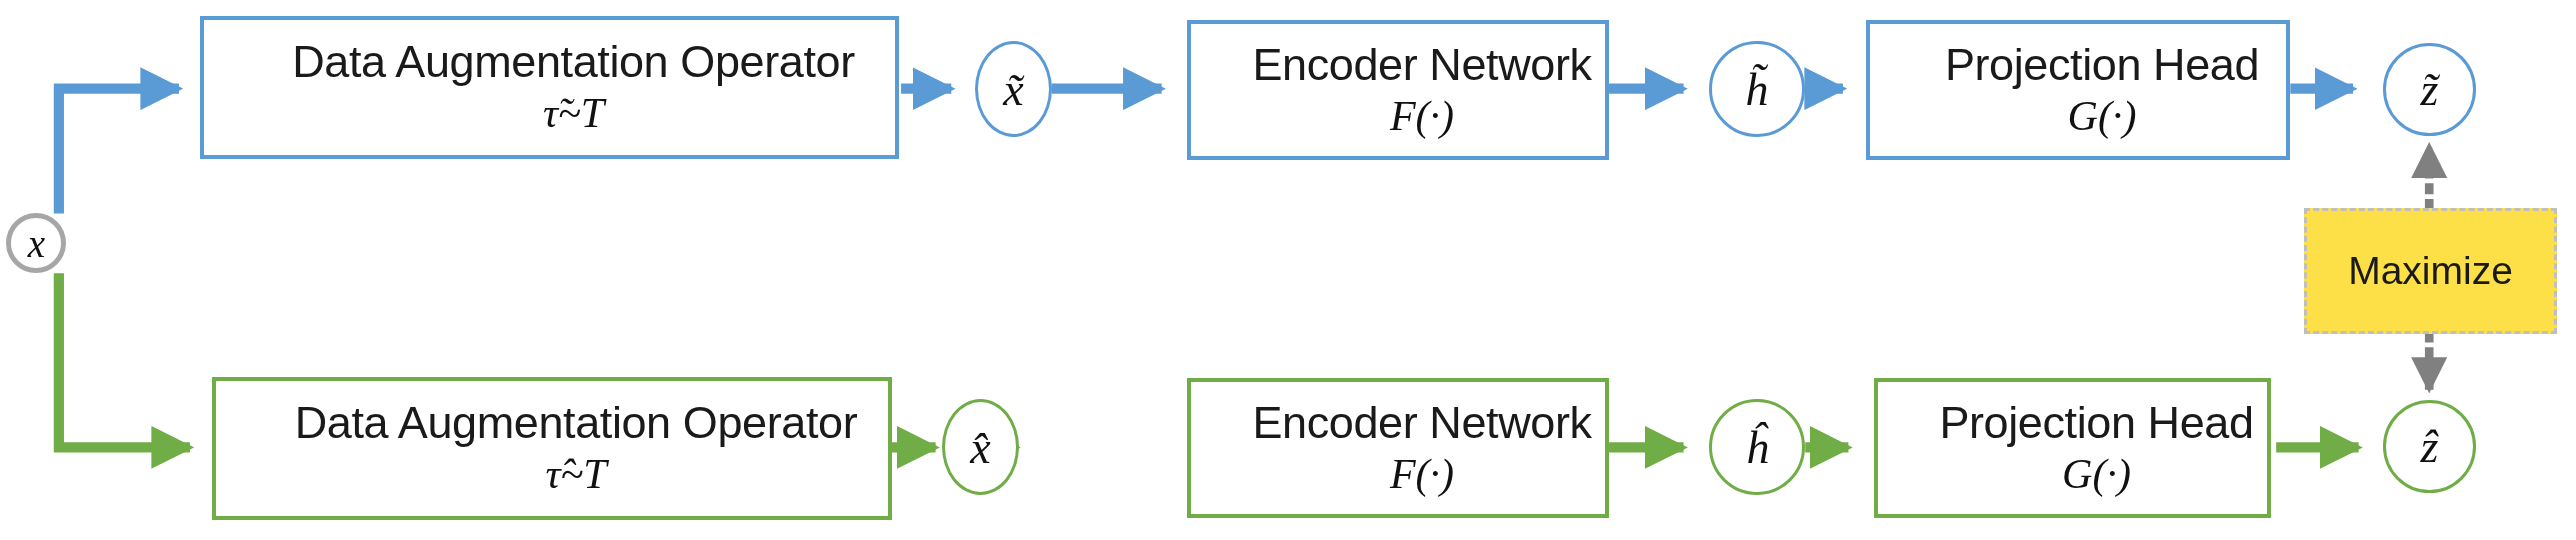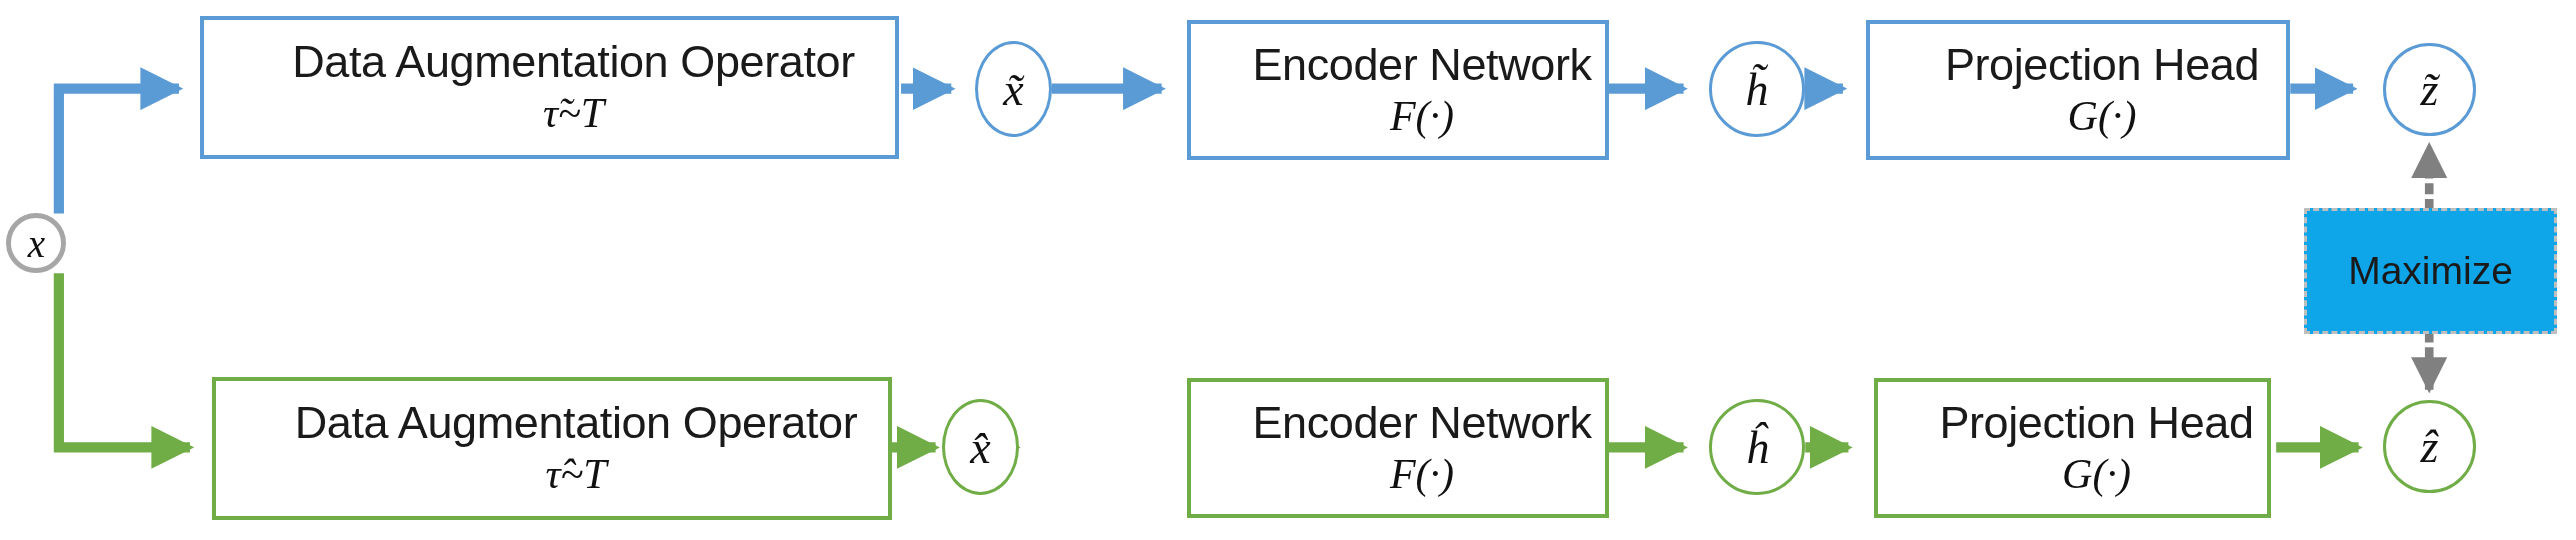--- a/index.html
+++ b/index.html
@@ -53,21 +53,21 @@
     color:#111;
   }
   .c-blue{border:3.9px solid #5B9BD5;}
   .c-green{border:3.9px solid #70AD47;}
   .c-gray{border:5.5px solid #A6A6A6;}
 
   .dashed-box{
     position:absolute;
     box-sizing:border-box;
     border:3.9px dashed #BFBFBF;
-    background:#0ea5e9;
+    background:#fde047;
     display:flex;
     flex-direction:column;
     align-items:center;
     justify-content:center;
     line-height:1.22;
   }
   .dashed-box span{
     font-size:39px;
     color:#1a1a1a;
     white-space:nowrap;

